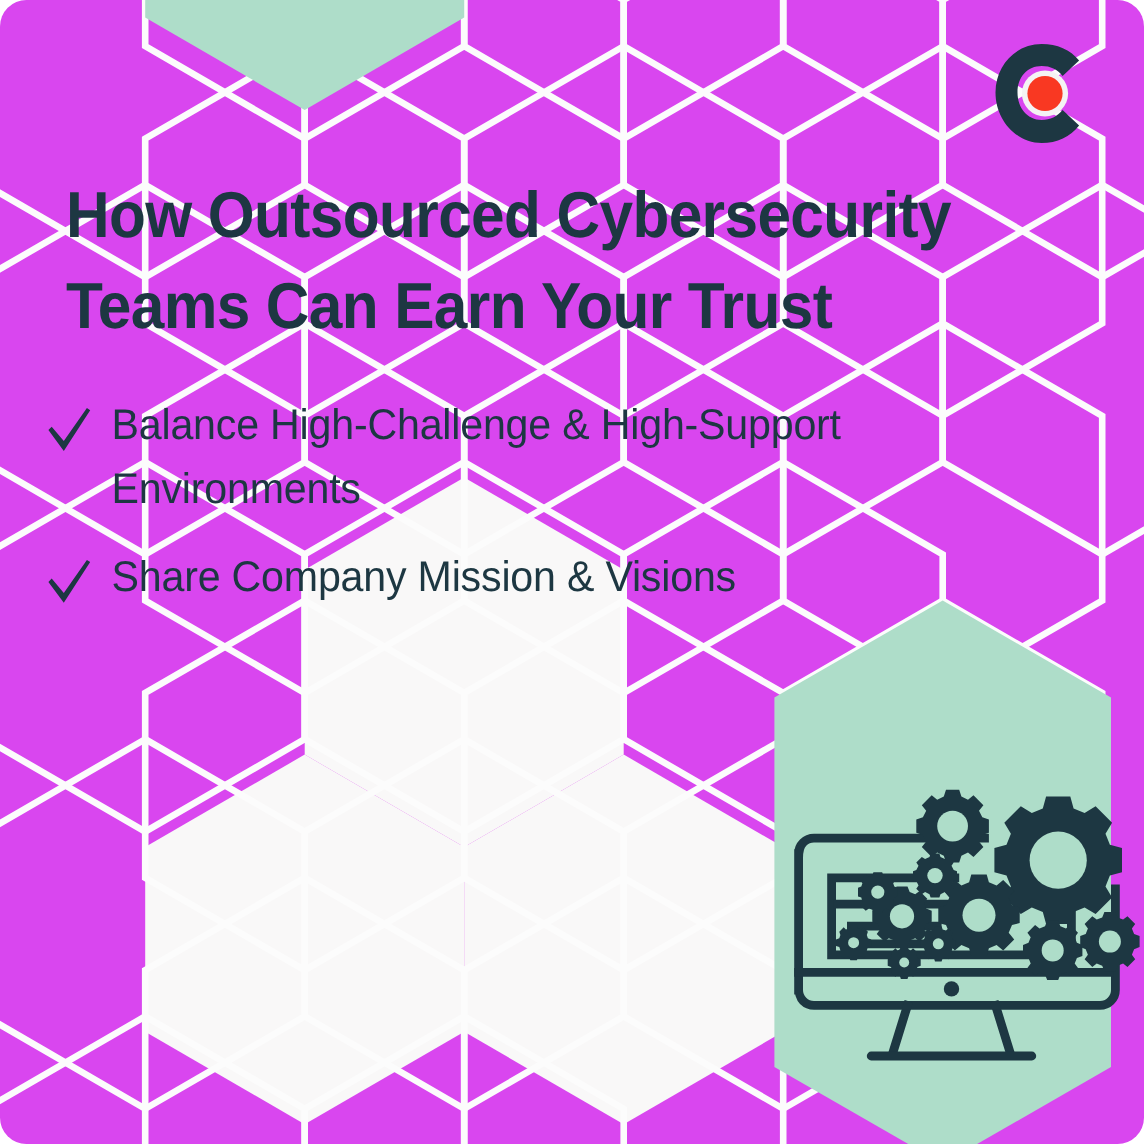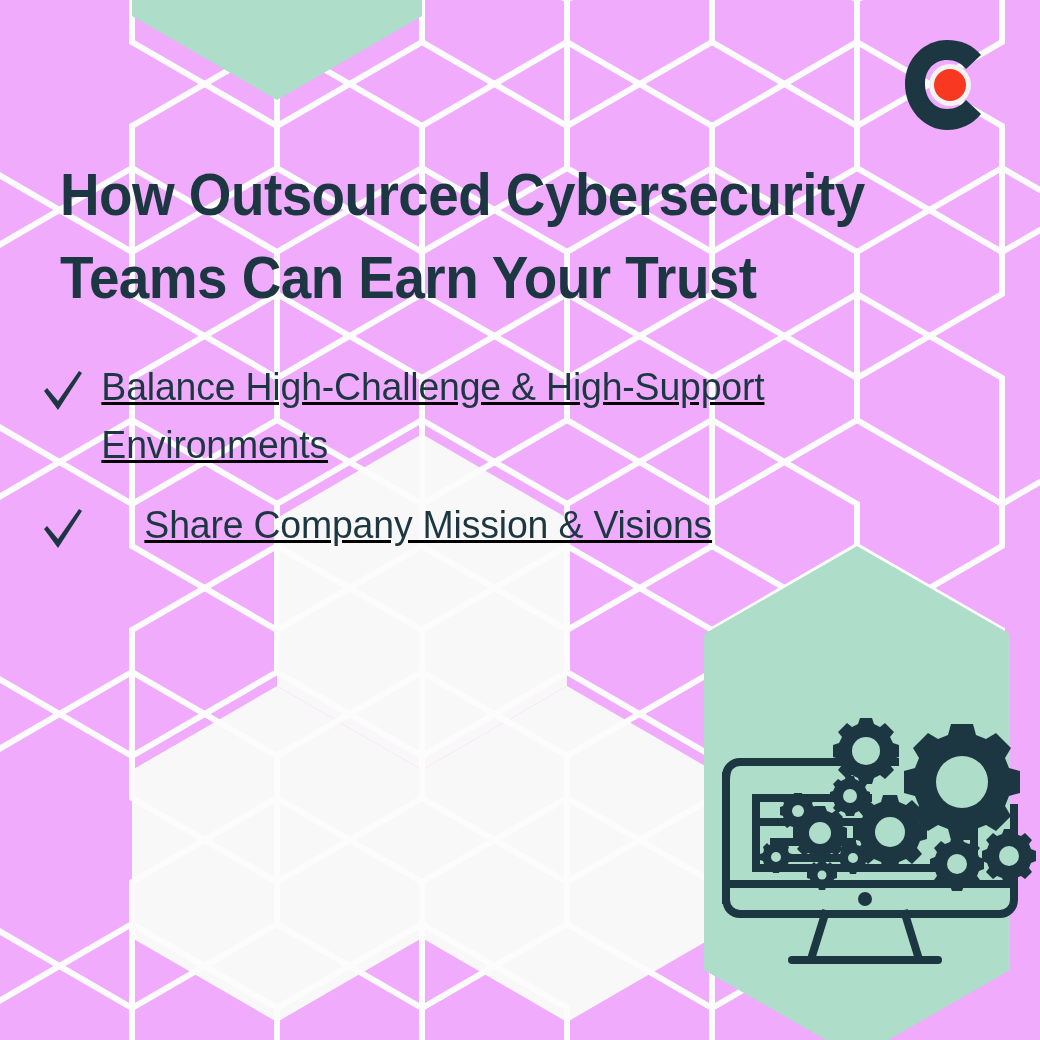--- a/index.html
+++ b/index.html
@@ -4,23 +4,24 @@
 <style>
   html, body {
     margin: 0;
     padding: 0;
     background: #ffffff;
   }
   #canvas {
     position: relative;
     width: 1040px;
     height: 1040px;
-    background: #f0abfc;
+    background: #d946ef;
     overflow: hidden;
     font-family: "Liberation Sans", sans-serif;
+    border-radius: 24px;
   }
 
   
   #hex-pattern {
     position: absolute;
     inset: 0;
     width: 1040px;
     height: 1040px;
     pointer-events: none;
   }
@@ -63,23 +64,22 @@
   #bullets {
     position: absolute;
     left: 40px;
     top: 358px;
     width: 930px;
   }
   .bullet-row {
     display: flex;
     align-items: flex-start;
     margin-bottom: 22px;
-    text-decoration: underline;
-  }
-  .bullet-row:last-child { margin-bottom: 0; gap: 43px; }
+  }
+  .bullet-row:last-child { margin-bottom: 0; }
   .check-icon {
     flex: 0 0 auto;
     width: 46px;
     height: 48px;
     margin-top: 8px;
   }
   .bullet-label {
     flex: 1 1 auto;
     font-size: 39px;
     line-height: 58px;

